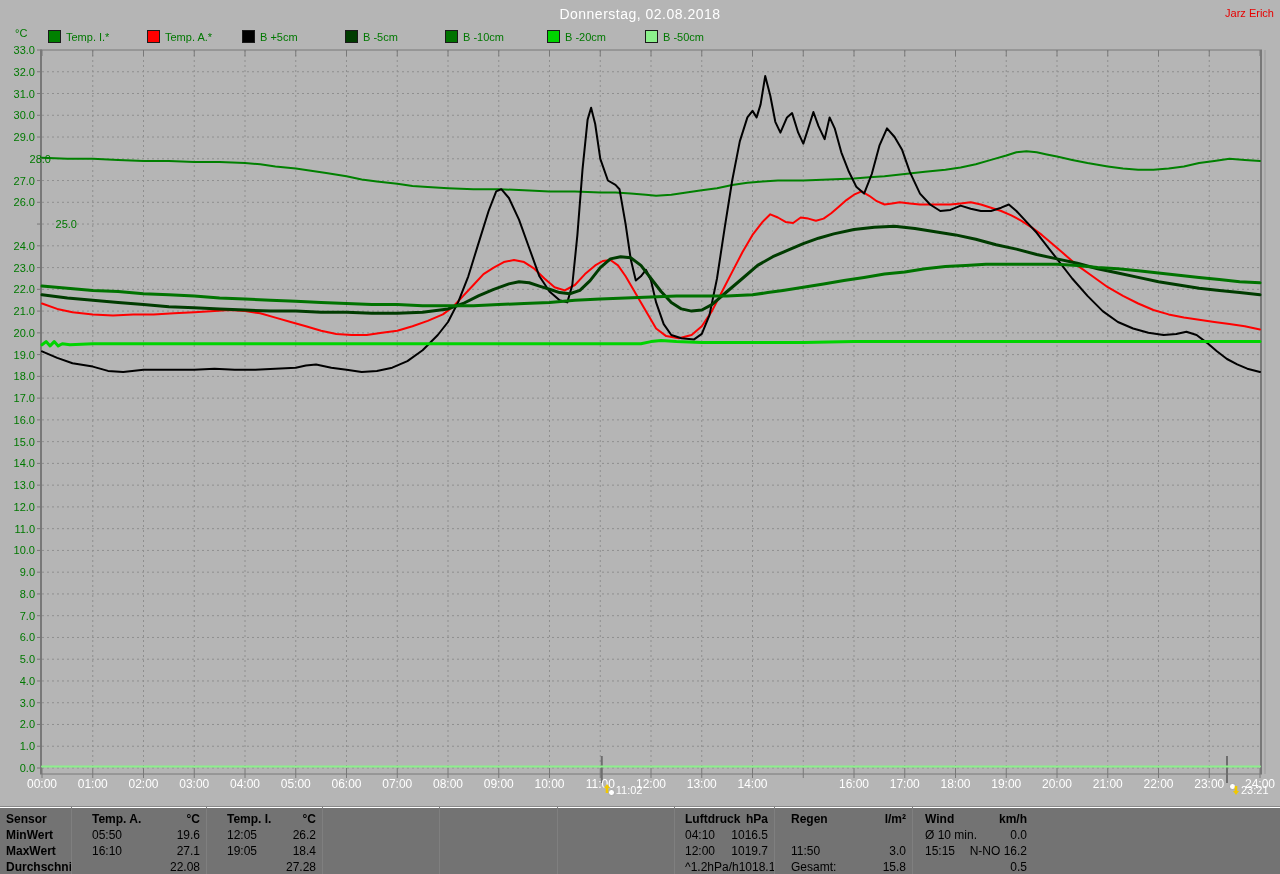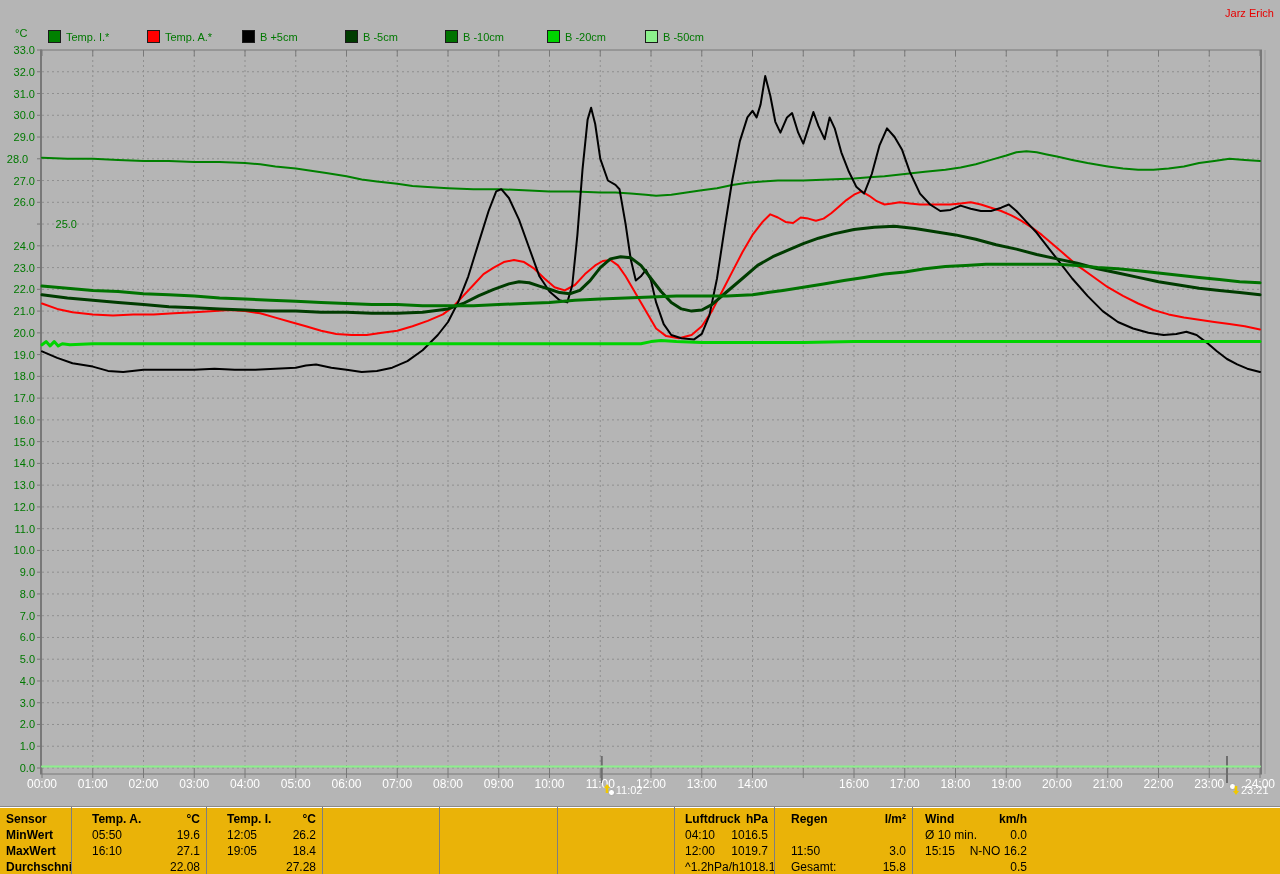--- a/index.html
+++ b/index.html
@@ -11,34 +11,35 @@
   .unit-label{position:absolute;left:15px;top:27px;color:#007800;font-size:11px;}
   .legend{position:absolute;left:0;top:30px;height:16px;width:1280px;}
   .legend-item{position:absolute;top:0;display:flex;align-items:center;gap:5px;cursor:pointer;}
   .legend-swatch{width:11px;height:11px;border:1px solid #1a1a1a;flex:none;}
   .legend-text{color:#007800;font-size:11px;white-space:nowrap;}
   .chart-svg{position:absolute;left:0;top:0;}
   .ylabel{position:absolute;width:35px;text-align:right;color:#007800;font-size:11px;line-height:12px;}
   .xlabel{position:absolute;width:44px;text-align:center;color:#ffffff;font-size:12px;line-height:12px;top:778px;}
   .marker{position:absolute;top:783px;display:flex;align-items:center;color:#ffffff;font-size:11px;line-height:12px;}
   .marker svg{margin-right:1px;}
-  .stats{position:absolute;left:0;top:806px;width:1280px;height:68px;background:#eab308;
+  .stats{position:absolute;left:0;top:806px;width:1280px;height:68px;background:#737373;
          border-top:1px solid #8a8a8a;box-shadow:inset 0 1px 0 #ffffff;display:flex;
          font-size:12px;color:#000;box-sizing:border-box;}
   .tbl-col{box-sizing:border-box;border-right:1px solid #7f7f7f;padding-top:4px;flex:none;}
   .tbl-col:last-child{border-right:none;}
   .tbl-row{height:16px;line-height:16px;display:flex;justify-content:space-between;
            padding:0 6px;white-space:nowrap;overflow:hidden;}
   .tbl-head{font-weight:bold;}
   .tbl-label{font-weight:bold;}
 </style>
 </head>
 <body>
 
 <div class="window">
+  <div class="title">Donnerstag, 02.08.2018</div>
   <div class="author">Jarz Erich</div>
   <div class="unit-label">°C</div>
   <div class="legend" id="legend">
       <div class="legend-item" style="left: 48px;">
         <div class="legend-swatch" style="background: rgb(0, 128, 0);"></div>
         <div class="legend-text">Temp. I.*</div>
       </div>
       <div class="legend-item" style="left: 147px;">
         <div class="legend-swatch" style="background: rgb(255, 0, 0);"></div>
         <div class="legend-text">Temp. A.*</div>
@@ -219,21 +220,21 @@
       <polyline points="42.0,286.1 67.4,288.2 92.8,290.4 118.1,291.5 143.5,293.7 168.9,294.8 194.3,295.9 219.6,298.0 245.0,299.1 270.4,300.2 295.8,301.3 321.1,302.4 346.5,303.5 371.9,304.6 397.3,304.6 422.6,305.7 448.0,305.7 473.4,305.7 498.8,304.6 524.1,303.5 549.5,302.4 574.9,300.2 600.3,299.1 625.6,298.0 651.0,296.9 676.4,295.9 701.8,295.9 727.1,295.9 752.5,294.8 767.7,292.6 782.9,290.4 803.3,287.2 823.6,283.9 843.9,280.6 864.1,277.4 884.5,274.1 904.8,271.9 925.0,268.7 945.4,266.5 965.6,265.4 986.0,264.3 1006.3,264.3 1031.6,264.3 1057.0,264.3 1077.3,265.4 1097.6,267.6 1117.9,268.7 1138.2,270.8 1158.5,273.0 1178.8,275.2 1199.1,277.4 1219.4,279.5 1239.7,281.7 1260.0,282.8" fill="none" stroke="#007300" stroke-width="3" stroke-linejoin="round" stroke-linecap="round"></polyline>
       <polyline points="42.0,344.8 46.1,341.6 50.1,345.9 54.2,341.6 58.2,345.9 62.3,343.7 69.9,344.8 92.8,343.7 143.5,343.7 194.3,343.7 245.0,343.7 295.8,343.7 346.5,343.7 397.3,343.7 448.0,343.7 498.8,343.7 549.5,343.7 600.3,343.7 640.9,343.7 651.0,341.6 661.1,340.5 676.4,341.6 701.8,342.6 752.5,342.6 803.3,342.6 854.0,341.6 904.8,341.6 955.5,341.6 1006.3,341.6 1057.0,341.6 1107.8,341.6 1158.5,341.6 1209.3,341.6 1260.0,341.6" fill="none" stroke="#00d400" stroke-width="3" stroke-linejoin="round" stroke-linecap="round"></polyline>
       <polyline points="42.0,766.5 1260.0,766.5" fill="none" stroke="#8cf08c" stroke-width="2" stroke-linejoin="round" stroke-linecap="round"></polyline>
     </svg>
   <div id="labels">
       <div class="ylabel" style="left: 0px; top: 44px;">33.0</div>
       <div class="ylabel" style="left: 0px; top: 65.7576px;">32.0</div>
       <div class="ylabel" style="left: 0px; top: 87.5152px;">31.0</div>
       <div class="ylabel" style="left: 0px; top: 109.273px;">30.0</div>
       <div class="ylabel" style="left: 0px; top: 131.03px;">29.0</div>
-      <div class="ylabel" style="left: 0px; top: 152.788px; text-align: center;">28.0</div>
+      <div class="ylabel" style="left: 16px; top: 152.788px;">28.0</div>
       <div class="ylabel" style="left: 0px; top: 174.545px;">27.0</div>
       <div class="ylabel" style="left: 0px; top: 196.303px;">26.0</div>
       <div class="ylabel" style="left: 0px; top: 218.061px; padding-left: 42px;">25.0</div>
       <div class="ylabel" style="left: 0px; top: 239.818px;">24.0</div>
       <div class="ylabel" style="left: 0px; top: 261.576px;">23.0</div>
       <div class="ylabel" style="left: 0px; top: 283.333px;">22.0</div>
       <div class="ylabel" style="left: 0px; top: 305.091px;">21.0</div>
       <div class="ylabel" style="left: 0px; top: 326.848px;">20.0</div>
       <div class="ylabel" style="left: 0px; top: 348.606px;">19.0</div>
       <div class="ylabel" style="left: 0px; top: 370.364px;">18.0</div>

